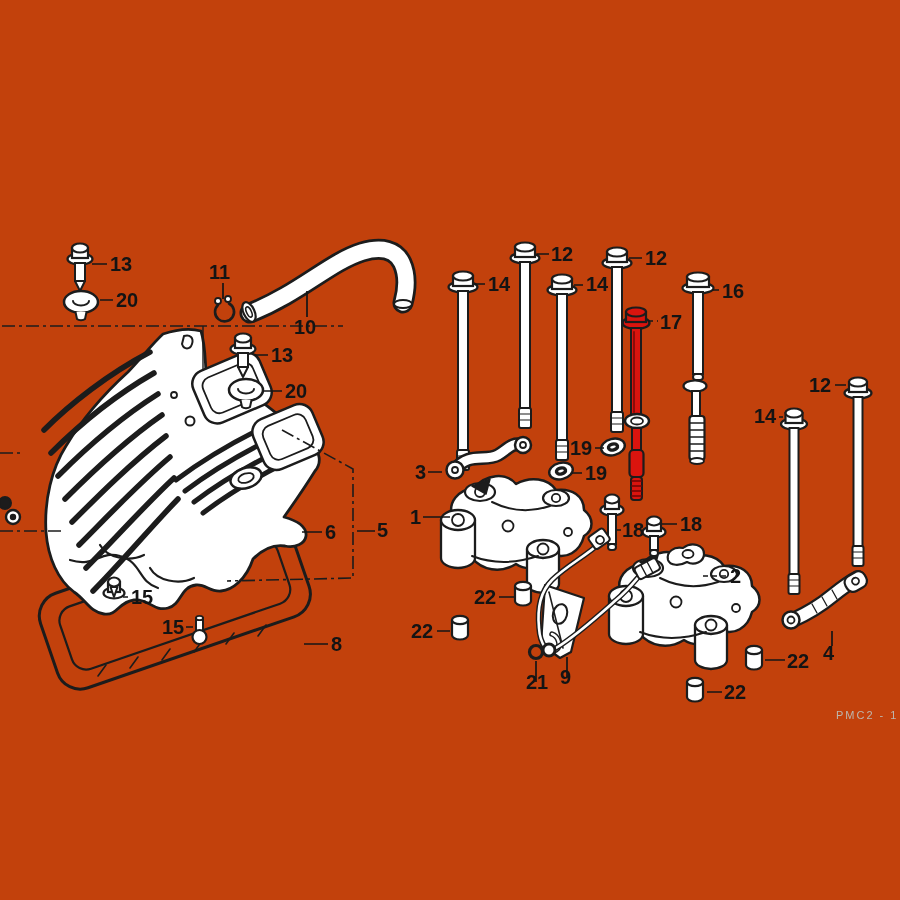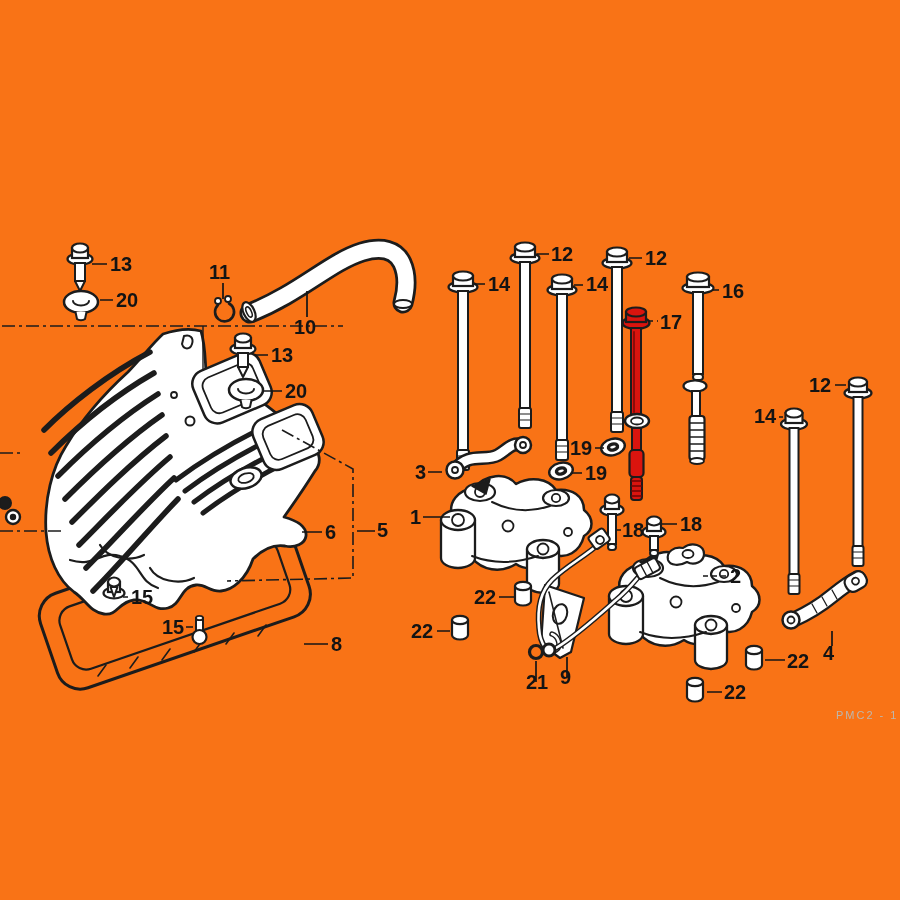--- a/index.html
+++ b/index.html
@@ -1,16 +1,16 @@
 <!DOCTYPE html>
 <html><head>
 <meta charset="utf-8">
 <style>
   html,body{margin:0;padding:0;background:#ffffff;}
-  .stage{position:relative;width:900px;height:900px;background:#f97316;overflow:hidden;}
+  .stage{position:relative;width:900px;height:900px;background:#c2410c;overflow:hidden;}
   svg{display:block;}
   text.lbl{font-family:"Liberation Sans","DejaVu Sans",sans-serif;font-weight:700;font-size:20px;fill:#141414;}
   text.wm{font-family:"Liberation Sans","DejaVu Sans",sans-serif;font-size:11px;fill:#bdb7ae;letter-spacing:2px;}
 </style>
 </head>
 <body>
 
 <div class="stage">
 <svg width="900" height="900" viewBox="0 0 900 900">
 

